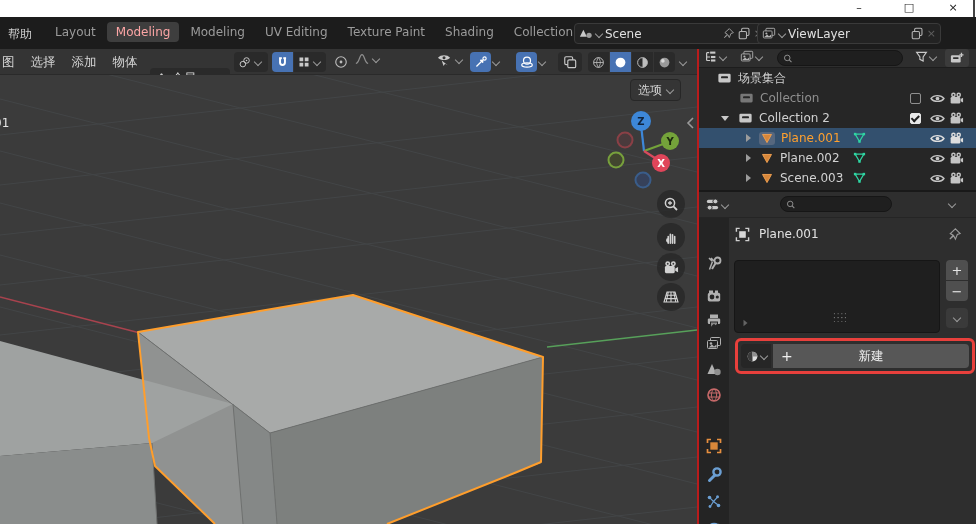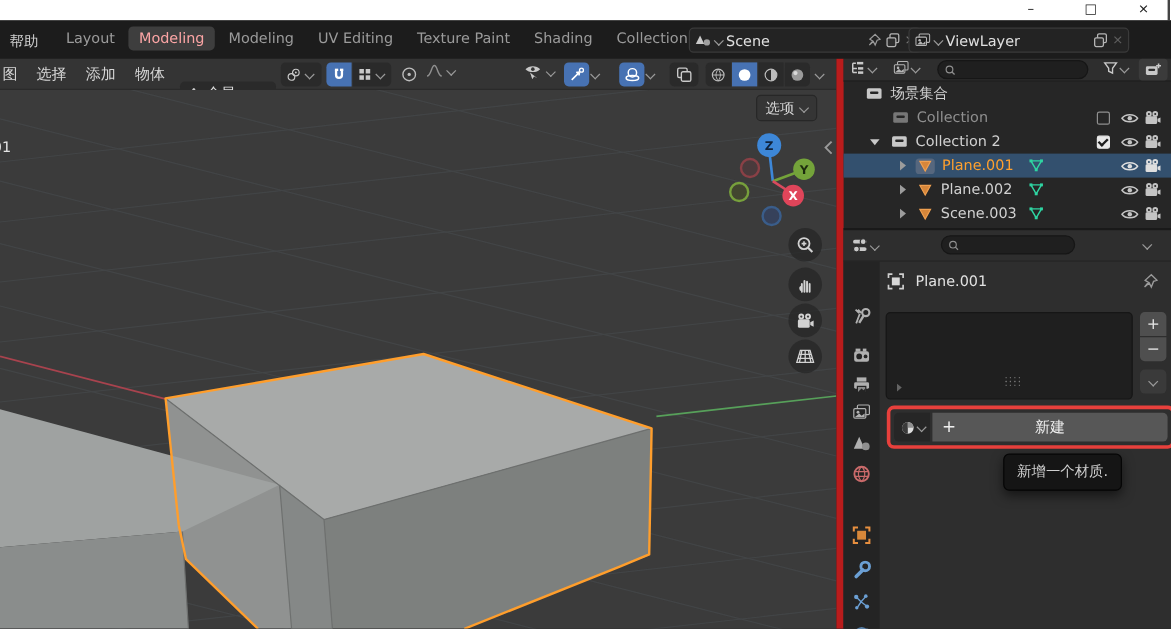--- a/index.html
+++ b/index.html
@@ -22,21 +22,21 @@
   .vph{left:0;top:49px;width:697px;height:26px;background:#343434;border-bottom:1px solid #2a2a2a;box-sizing:border-box}
   .menu{color:#d6d6d6;font-size:12.5px}
   .wgt{height:20px;background:#2a2a2a;border-radius:4px;display:flex;align-items:center;padding:0 5px;box-sizing:border-box;gap:4px}
   .tglblue{background:#4772b3}
   .sbtn{width:21px;height:20px;display:flex;align-items:center;justify-content:center;box-sizing:border-box}
   
   .viewport{left:0;top:75px;width:697px;height:449px;background:#3b3b3b}
   .optbtn{height:20px;background:#353535;border:1px solid #272727;border-radius:4px;display:flex;align-items:center;gap:5px;padding:0 7px;color:#d5d5d5}
   .navbtn{width:28px;height:28px;border-radius:50%;background:rgba(35,35,35,.68);display:flex;align-items:center;justify-content:center}
   
-  .rightcol{left:697px;top:49px;width:279px;height:475px;background:#262626;border-left:6px solid #b91c1c;box-sizing:border-box}
+  .rightcol{left:697px;top:49px;width:279px;height:475px;background:#262626;border-left:2px solid #b91c1c;box-sizing:border-box}
   .outliner-hdr{left:0;top:0;width:277px;height:19px;background:#2e2e2e;border-bottom:1px solid #1d1d1d;box-sizing:border-box}
   .searchbox{background:#1f1f1f;border:1px solid #161616;border-radius:8px;height:16px;display:flex;align-items:center;padding:0 5px;gap:4px;box-sizing:border-box}
   .searchbox input{background:transparent;border:none;outline:none;color:#ccc;font-size:11px;width:100%;padding:0}
   .orow{left:0;width:277px;height:20px;display:flex;align-items:center}
   .orow .lbl{font-size:12px;color:#d1d1d1;white-space:nowrap}
   .sel{background:#33506e}
   .tri-r{width:0;height:0;border-left:5px solid #9c9c9c;border-top:4px solid transparent;border-bottom:4px solid transparent;display:inline-block}
   .tri-d{width:0;height:0;border-top:5px solid #c9c9c9;border-left:4px solid transparent;border-right:4px solid transparent;display:inline-block}
   .cb{width:11px;height:11px;border:1.5px solid #8f8f8f;border-radius:2px;box-sizing:border-box}
   .cb.on{background:#e8e8e8;border-color:#e8e8e8;display:flex;align-items:center;justify-content:center}
@@ -699,17 +699,14 @@
             <path d="M8 2 A6 6 0 0 1 14 8 L8 8 Z" fill="#8f8f8f"></path>
           </svg>
         <span class="cv"></span>
       </div>
       <div class="newbtn">
         <span class="abs" style="left:8px;font-size:14px">+</span>
         <span>新建</span>
       </div>
     </div>
 
-    <div class="abs tooltip" style="left:133px;top:186px;width:97px;height:29px">
-      <span>新增一个材质.</span>
-    </div>
   </div>
 </div>
 
 </body></html>

